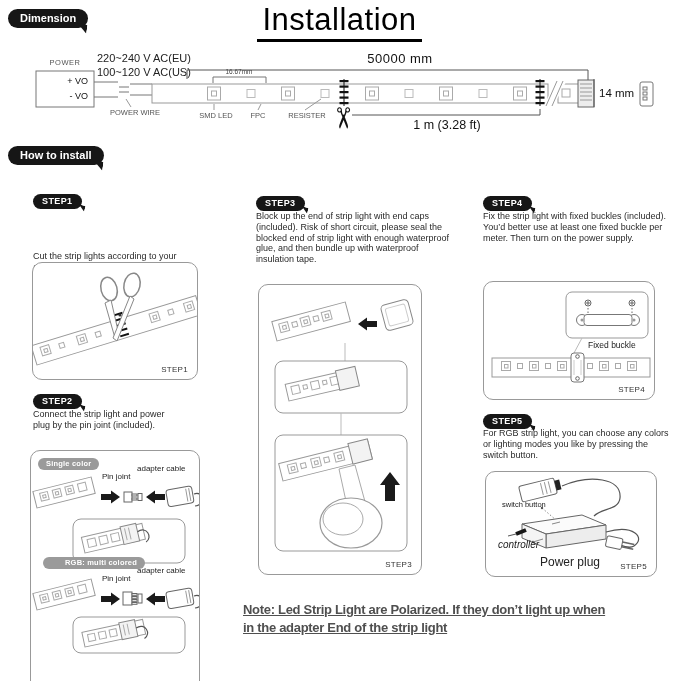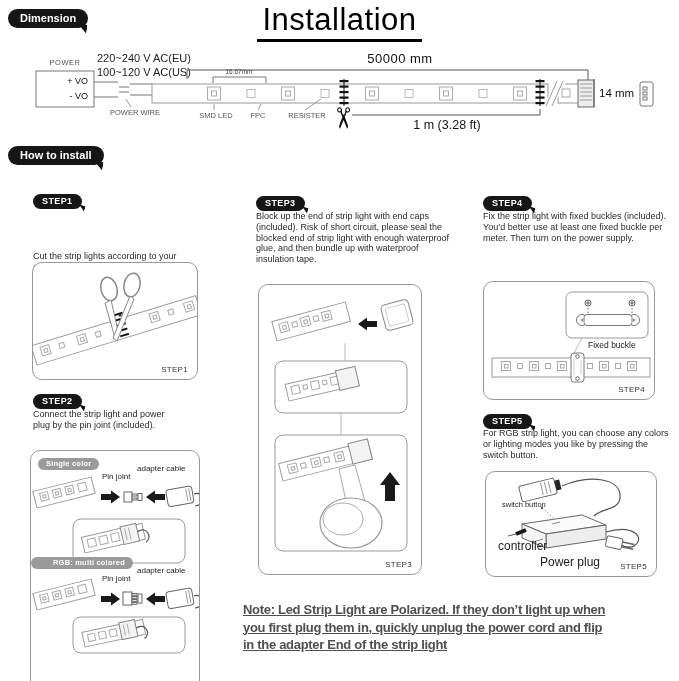--- a/index.html
+++ b/index.html
@@ -251,21 +251,21 @@
           <rect x="27" y="-11.5" width="7" height="7"></rect>
         </g>
         <rect x="38" y="-16.5" width="16" height="17" fill="#f3f3f3" stroke="#888"></rect>
         <path d="M42 -14 V-3 M46 -14 V-3" stroke="#aaa"></path>
         <path d="M54 -8 C64 -12 68 1 60 4" fill="none" stroke="#555" stroke-width="1.2"></path>
       </g>
     </svg>
     <div class="mini-pill" style="left:7px; top:7px;">Single color</div>
     <div class="fig-note" style="left:71px; top:21px;">Pin joint</div>
     <div class="fig-note" style="left:106px; top:13px;">adapter cable</div>
-    <div class="mini-pill" style="left:0; top:106px;padding-left:22px;">RGB: multi colored</div>
+    <div class="mini-pill" style="left:12px; top:106px;padding-left:22px;">RGB: multi colored</div>
     <div class="fig-note" style="left:71px; top:123px;">Pin joint</div>
     <div class="fig-note" style="left:106px; top:115px;">adapter cable</div>
     <div class="fig-tag">STEP2</div>
   </div>
 
   <div class="step-pill" style="left:256px; top:196px;">STEP3</div>
   <div class="step-text" style="left:256px; top:211px; width:200px;">Block up the end of strip light with end caps (included). Risk of short circuit, please seal the blocked end of strip light with enough waterproof glue, and then bundle up with waterproof insulation tape.</div>
   <div class="fig" style="left:258px; top:284px; width:164px; height:291px;">
     <svg width="162" height="289" viewBox="0 0 162 289">
 
@@ -397,24 +397,23 @@
       <path d="M22 64 L30 62" stroke="#555"></path>
       <circle cx="47" cy="70" r="1.2" fill="#555"></circle>
       <path d="M47 70 L57 67" stroke="#888"></path>
       <path d="M120 60 C148 52 160 66 148 74 C142 78 134 72 128 71" fill="none" stroke="#555" stroke-width="1.2"></path>
       <g transform="rotate(12 132 72)">
         <rect x="120" y="66" width="16" height="11" rx="2" fill="#fff" stroke="#666"></rect>
         <path d="M136 69 H148 M136 74 H148" stroke="#666" stroke-width="1.5"></path>
       </g>
     </svg>
     <div class="fig-note" style="left:16px; top:28px; font-size:7.5px;">switch button</div>
-    <div class="fig-note" style="left:12px; top:67px; font-size:12px;">controller</div>
+    <div class="fig-note" style="left:12px; top:67px; font-size:10px;font-style:italic;">controller</div>
     <div class="fig-note" style="left:44px; top:83px; width:80px; text-align:center; font-size:12px;">Power plug</div>
     <div class="fig-tag">STEP5</div>
   </div>
 
   <div class="note">
     <div>Note: Led Strip Light are Polarized. If they don’t light up when</div>
-    <div>you first plug them in, quickly unplug the power cord and flip</div>
     <div>in the adapter End of the strip light</div>
   </div>
 
 </div>
 
 </body></html>

